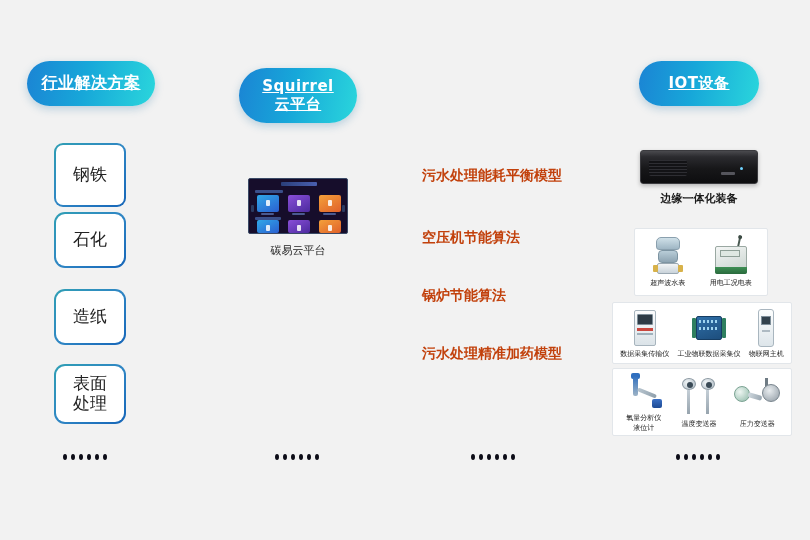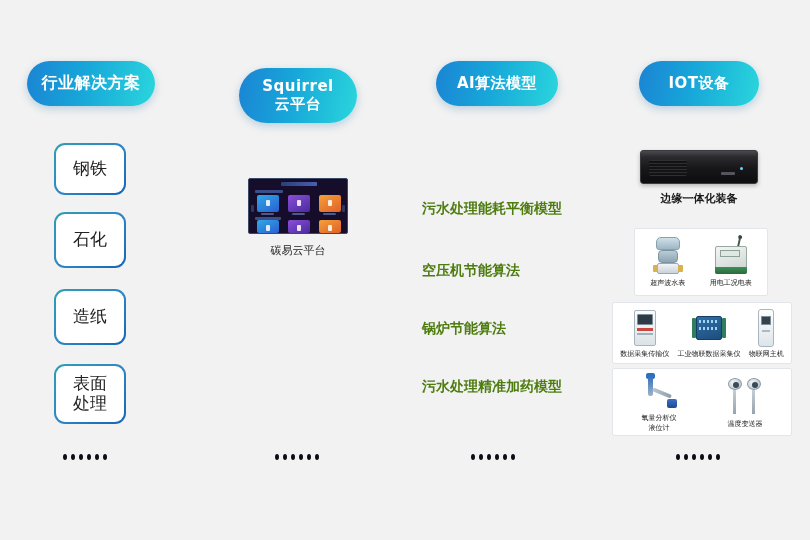--- a/index.html
+++ b/index.html
@@ -17,21 +17,21 @@
     display: flex; flex-direction: column;
     align-items: center; justify-content: center;
     border-radius: 999px;
     background: linear-gradient(100deg, #1b84d4 0%, #17a7d9 45%, #2ad6dc 100%);
     box-shadow: 0 3px 9px rgba(40,120,170,0.28);
     color: #ffffff;
     font-weight: bold;
     letter-spacing: 0.5px;
     line-height: 1.15;
   }
-  .pill-line { display: block; white-space: nowrap; }
+  .pill-line { display: block; white-space: nowrap; text-decoration: underline; }
 
   #pill-0 { left: 27px;  top: 61px; width: 128px; height: 45px; font-size: 16px; }
   #pill-1 { left: 239px; top: 68px; width: 118px; height: 55px; font-size: 15px; }
   #pill-2 { left: 436px; top: 61px; width: 122px; height: 45px; font-size: 15px; }
   #pill-3 { left: 639px; top: 61px; width: 120px; height: 45px; font-size: 15px; }
 
   
   .ind-box {
     position: absolute;
     width: 72px;
@@ -42,21 +42,21 @@
     border: 2px solid transparent;
     background-image:
       linear-gradient(#ffffff, #ffffff),
       linear-gradient(140deg, #2f9fb4 0%, #2f86c4 50%, #1565b8 100%);
     background-origin: border-box;
     background-clip: padding-box, border-box;
     color: #222222;
     font-size: 17px;
     line-height: 1.15;
   }
-  #ind-0 { left: 54px; top: 143px; height: 52px; }
+  #ind-0 { left: 54px; top: 143px; height: 64px; border-radius: 9px; }
   #ind-1 { left: 54px; top: 212px; height: 56px; }
   #ind-2 { left: 54px; top: 289px; height: 56px; }
   #ind-3 { left: 54px; top: 364px; height: 60px; }
   .ind-txt { display: block; }
 
   
   .plat { position: absolute; width: 100px; }
   #plat-0 { left: 248px; top: 178px; }
   #plat-1 { left: 248px; top: 291px; }
   .plat-shot {
@@ -124,23 +124,22 @@
   .shot-energy .spark {
     position: absolute; background: linear-gradient(180deg, rgba(60,160,230,0.7), rgba(60,160,230,0));
   }
 
   
   .ai-item {
     position: absolute;
     left: 422px;
     font-size: 14px;
     font-weight: bold;
-    color: #4d7c0f;
+    color: #c2410c;
     white-space: nowrap;
-    margin-top: 33px;
   }
   #ai-0 { top: 167px; }
   #ai-1 { top: 229px; }
   #ai-2 { top: 287px; }
   #ai-3 { top: 345px; }
 
   
   .iot-hero { position: absolute; left: 640px; top: 150px; width: 118px; }
   .hero-img {
     width: 118px; height: 34px;
@@ -375,23 +374,20 @@
 <body>
 
 <div class="page">
 
   <div class="pill" id="pill-0">
     <span class="pill-line">行业解决方案</span>
   </div>
   <div class="pill" id="pill-1">
     <span class="pill-line">Squirrel</span>
     <span class="pill-line">云平台</span>
-  </div>
-  <div class="pill" id="pill-2">
-    <span class="pill-line">AI算法模型</span>
   </div>
   <div class="pill" id="pill-3">
     <span class="pill-line">IOT设备</span>
   </div>
 
   <div class="ind-box" id="ind-0">
     <span>
       <span class="ind-txt">钢铁</span>
     </span>
   </div>
@@ -533,20 +529,31 @@
         <div class="dev-art art-temp">
           <div class="tx a"></div>
             <div class="stem as"></div>
           <div class="tx b"></div>
             <div class="stem bs"></div>
         </div>
         <div class="dev-cap">
           <span>温度变送器</span>
         </div>
       </div>
+      <div class="dev">
+        <div class="dev-art art-pres">
+          <div class="round"></div>
+            <div class="tail"></div>
+          <div class="stud"></div>
+            <div class="flange"></div>
+        </div>
+        <div class="dev-cap">
+          <span>压力变送器</span>
+        </div>
+      </div>
     </div>
   </div>
 
   <div class="dots" id="dots-0">
       <i></i>
       <i></i>
       <i></i>
       <i></i>
       <i></i>
       <i></i>

